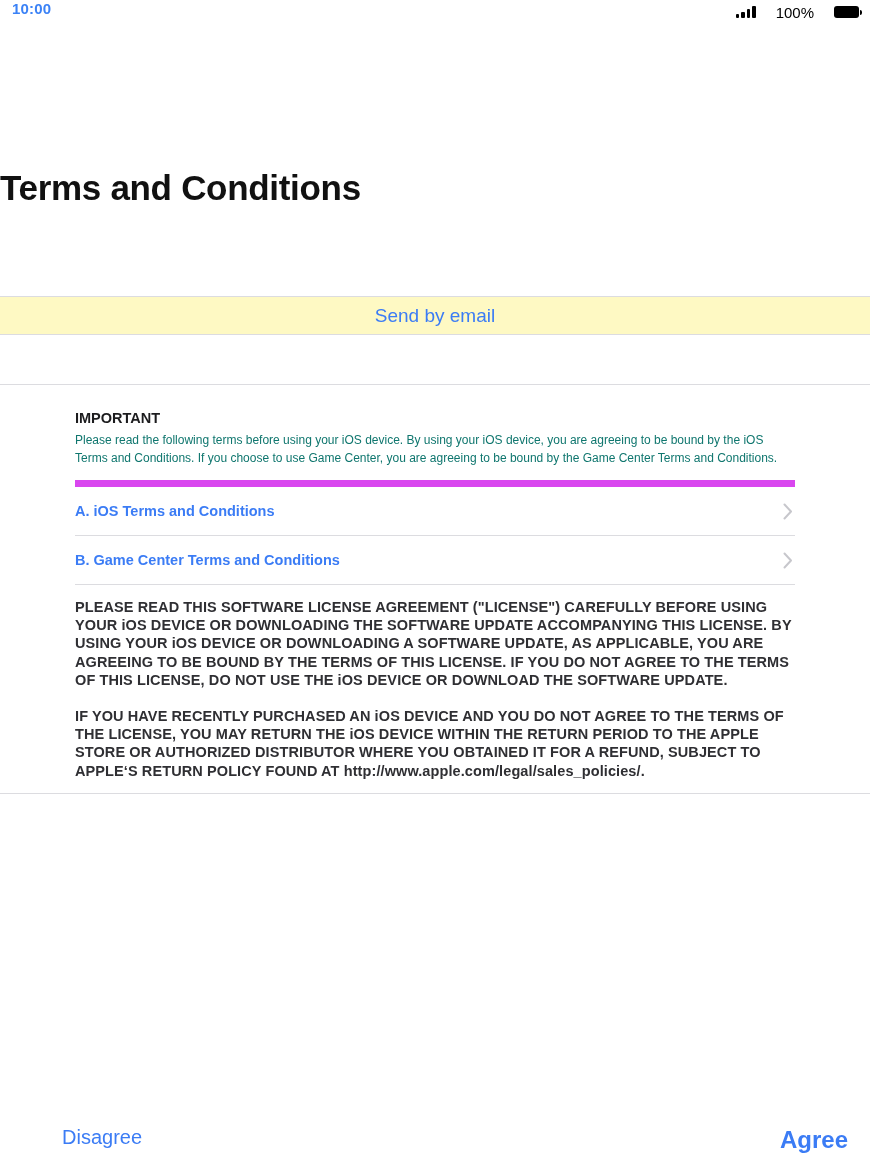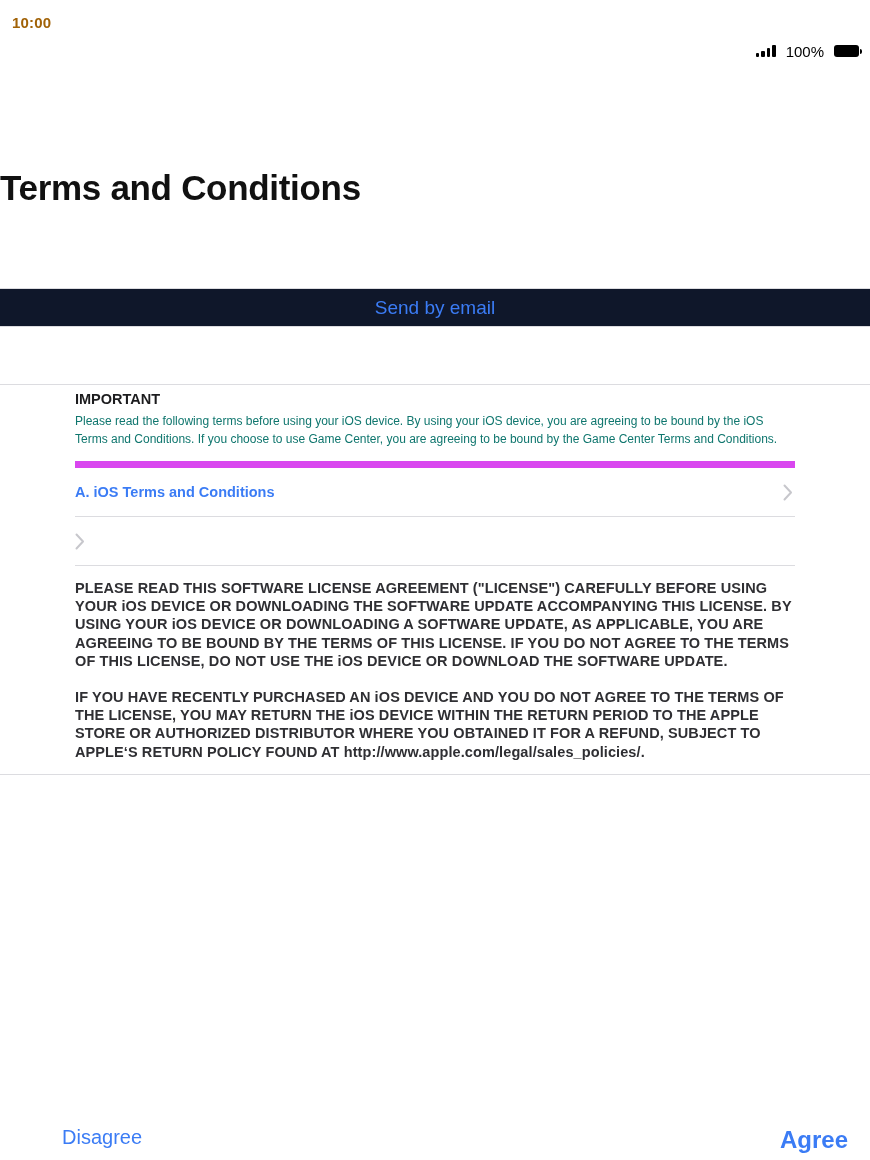--- a/index.html
+++ b/index.html
@@ -13,26 +13,26 @@
     color: #1c1c1e;
     overflow: hidden;
     -webkit-font-smoothing: antialiased;
   }
 
   
   .status-bar {
     position: absolute; top: 0; left: 0; right: 0; height: 26px;
   }
   .status-time {
-    position: absolute; left: 12px; top: 14px;
-    font-size: 15px; font-weight: 700; letter-spacing: 0.2px; color: #a16207;
+    position: absolute; left: 12px; top: 0;
+    font-size: 15px; font-weight: 700; letter-spacing: 0.2px; color: #3b82f6;
   }
   .status-right {
     position: absolute; right: 8px; top: 4px;
-    display: flex; align-items: center; gap: 10px; height: 16px; margin-top: 39px;
+    display: flex; align-items: center; gap: 20px; height: 16px;
   }
   .signal {
     display: flex; align-items: flex-end; gap: 2px; height: 12px;
   }
   .signal .bar { width: 3.5px; background: #000; border-radius: 1px; }
   .signal .b1 { height: 4px; }
   .signal .b2 { height: 6.5px; }
   .signal .b3 { height: 9px; }
   .signal .b4 { height: 12px; }
   .battery-percent { font-size: 15px; font-weight: 400; color: #000; }
@@ -49,42 +49,42 @@
   
   .page-title {
     position: absolute; top: 168px; left: 0; right: 0;
     text-align: left;
     font-size: 35px; font-weight: 700; color: #111;
     letter-spacing: -0.3px;
   }
 
   
   .email-row {
-    position: absolute; top: 288px; left: 0; right: 0; height: 39px;
+    position: absolute; top: 296px; left: 0; right: 0; height: 39px;
     border-top: 1px solid #dcdce0;
     border-bottom: 1px solid #dcdce0;
     display: flex; align-items: center; justify-content: center;
-    background: #0f172a;
+    background: #fef9c3;
     cursor: pointer;
   }
   .email-row .label {
     font-size: 19px; color: #3b7cf5; font-weight: 400;
   }
   .gap-row {
     position: absolute; top: 349px; left: 0; right: 0; height: 36px;
     border-bottom: 1px solid #dcdce0;
     background: #fff;
   }
 
   
   .terms-section {
     position: absolute; top: 386px; left: 0; right: 0;
     border-bottom: 1px solid #dcdce0;
     background: #fff;
-    padding: 4px 75px 13px 75px;
+    padding: 23px 75px 13px 75px;
   }
   .important-heading {
     font-size: 14.5px; font-weight: 700; color: #1c1c1e;
     line-height: 18px; margin-bottom: 4px;
   }
   .important-body {
     font-size: 12px; font-weight: 400; color: #0f766e;
     line-height: 18px; width: 720px;
   }
   .links-group { margin-top: 13px; border-top: 7px solid #d946ef; }
@@ -151,20 +151,21 @@
   <div class="links-group">
     <div class="terms-link-row">
       <span class="link-label">A. iOS Terms and Conditions</span>
       <span class="chevron">
         <svg width="10" height="17" viewBox="0 0 10 17">
             <path d="M1.5 1.5 L8 8.5 L1.5 15.5" fill="none" stroke="#c7c7cc" stroke-width="2" stroke-linecap="round" stroke-linejoin="round"></path>
           </svg>
       </span>
     </div>
     <div class="terms-link-row">
+      <span class="link-label">B. Game Center Terms and Conditions</span>
       <span class="chevron">
         <svg width="10" height="17" viewBox="0 0 10 17">
             <path d="M1.5 1.5 L8 8.5 L1.5 15.5" fill="none" stroke="#c7c7cc" stroke-width="2" stroke-linecap="round" stroke-linejoin="round"></path>
           </svg>
       </span>
     </div>
   </div>
 
   <p class="license-para">PLEASE READ THIS SOFTWARE LICENSE AGREEMENT ("LICENSE") CAREFULLY BEFORE USING YOUR iOS DEVICE OR DOWNLOADING THE SOFTWARE UPDATE ACCOMPANYING THIS LICENSE. BY USING YOUR iOS DEVICE OR DOWNLOADING A SOFTWARE UPDATE, AS APPLICABLE, YOU ARE AGREEING TO BE BOUND BY THE TERMS OF THIS LICENSE. IF YOU DO NOT AGREE TO THE TERMS OF THIS LICENSE, DO NOT USE THE iOS DEVICE OR DOWNLOAD THE SOFTWARE UPDATE.</p>
   <p class="license-para">IF YOU HAVE RECENTLY PURCHASED AN iOS DEVICE AND YOU DO NOT AGREE TO THE TERMS OF THE LICENSE, YOU MAY RETURN THE iOS DEVICE WITHIN THE RETURN PERIOD TO THE APPLE STORE OR AUTHORIZED DISTRIBUTOR WHERE YOU OBTAINED IT FOR A REFUND, SUBJECT TO APPLE‘S RETURN POLICY FOUND AT http://www.apple.com/legal/sales_policies/.</p>

